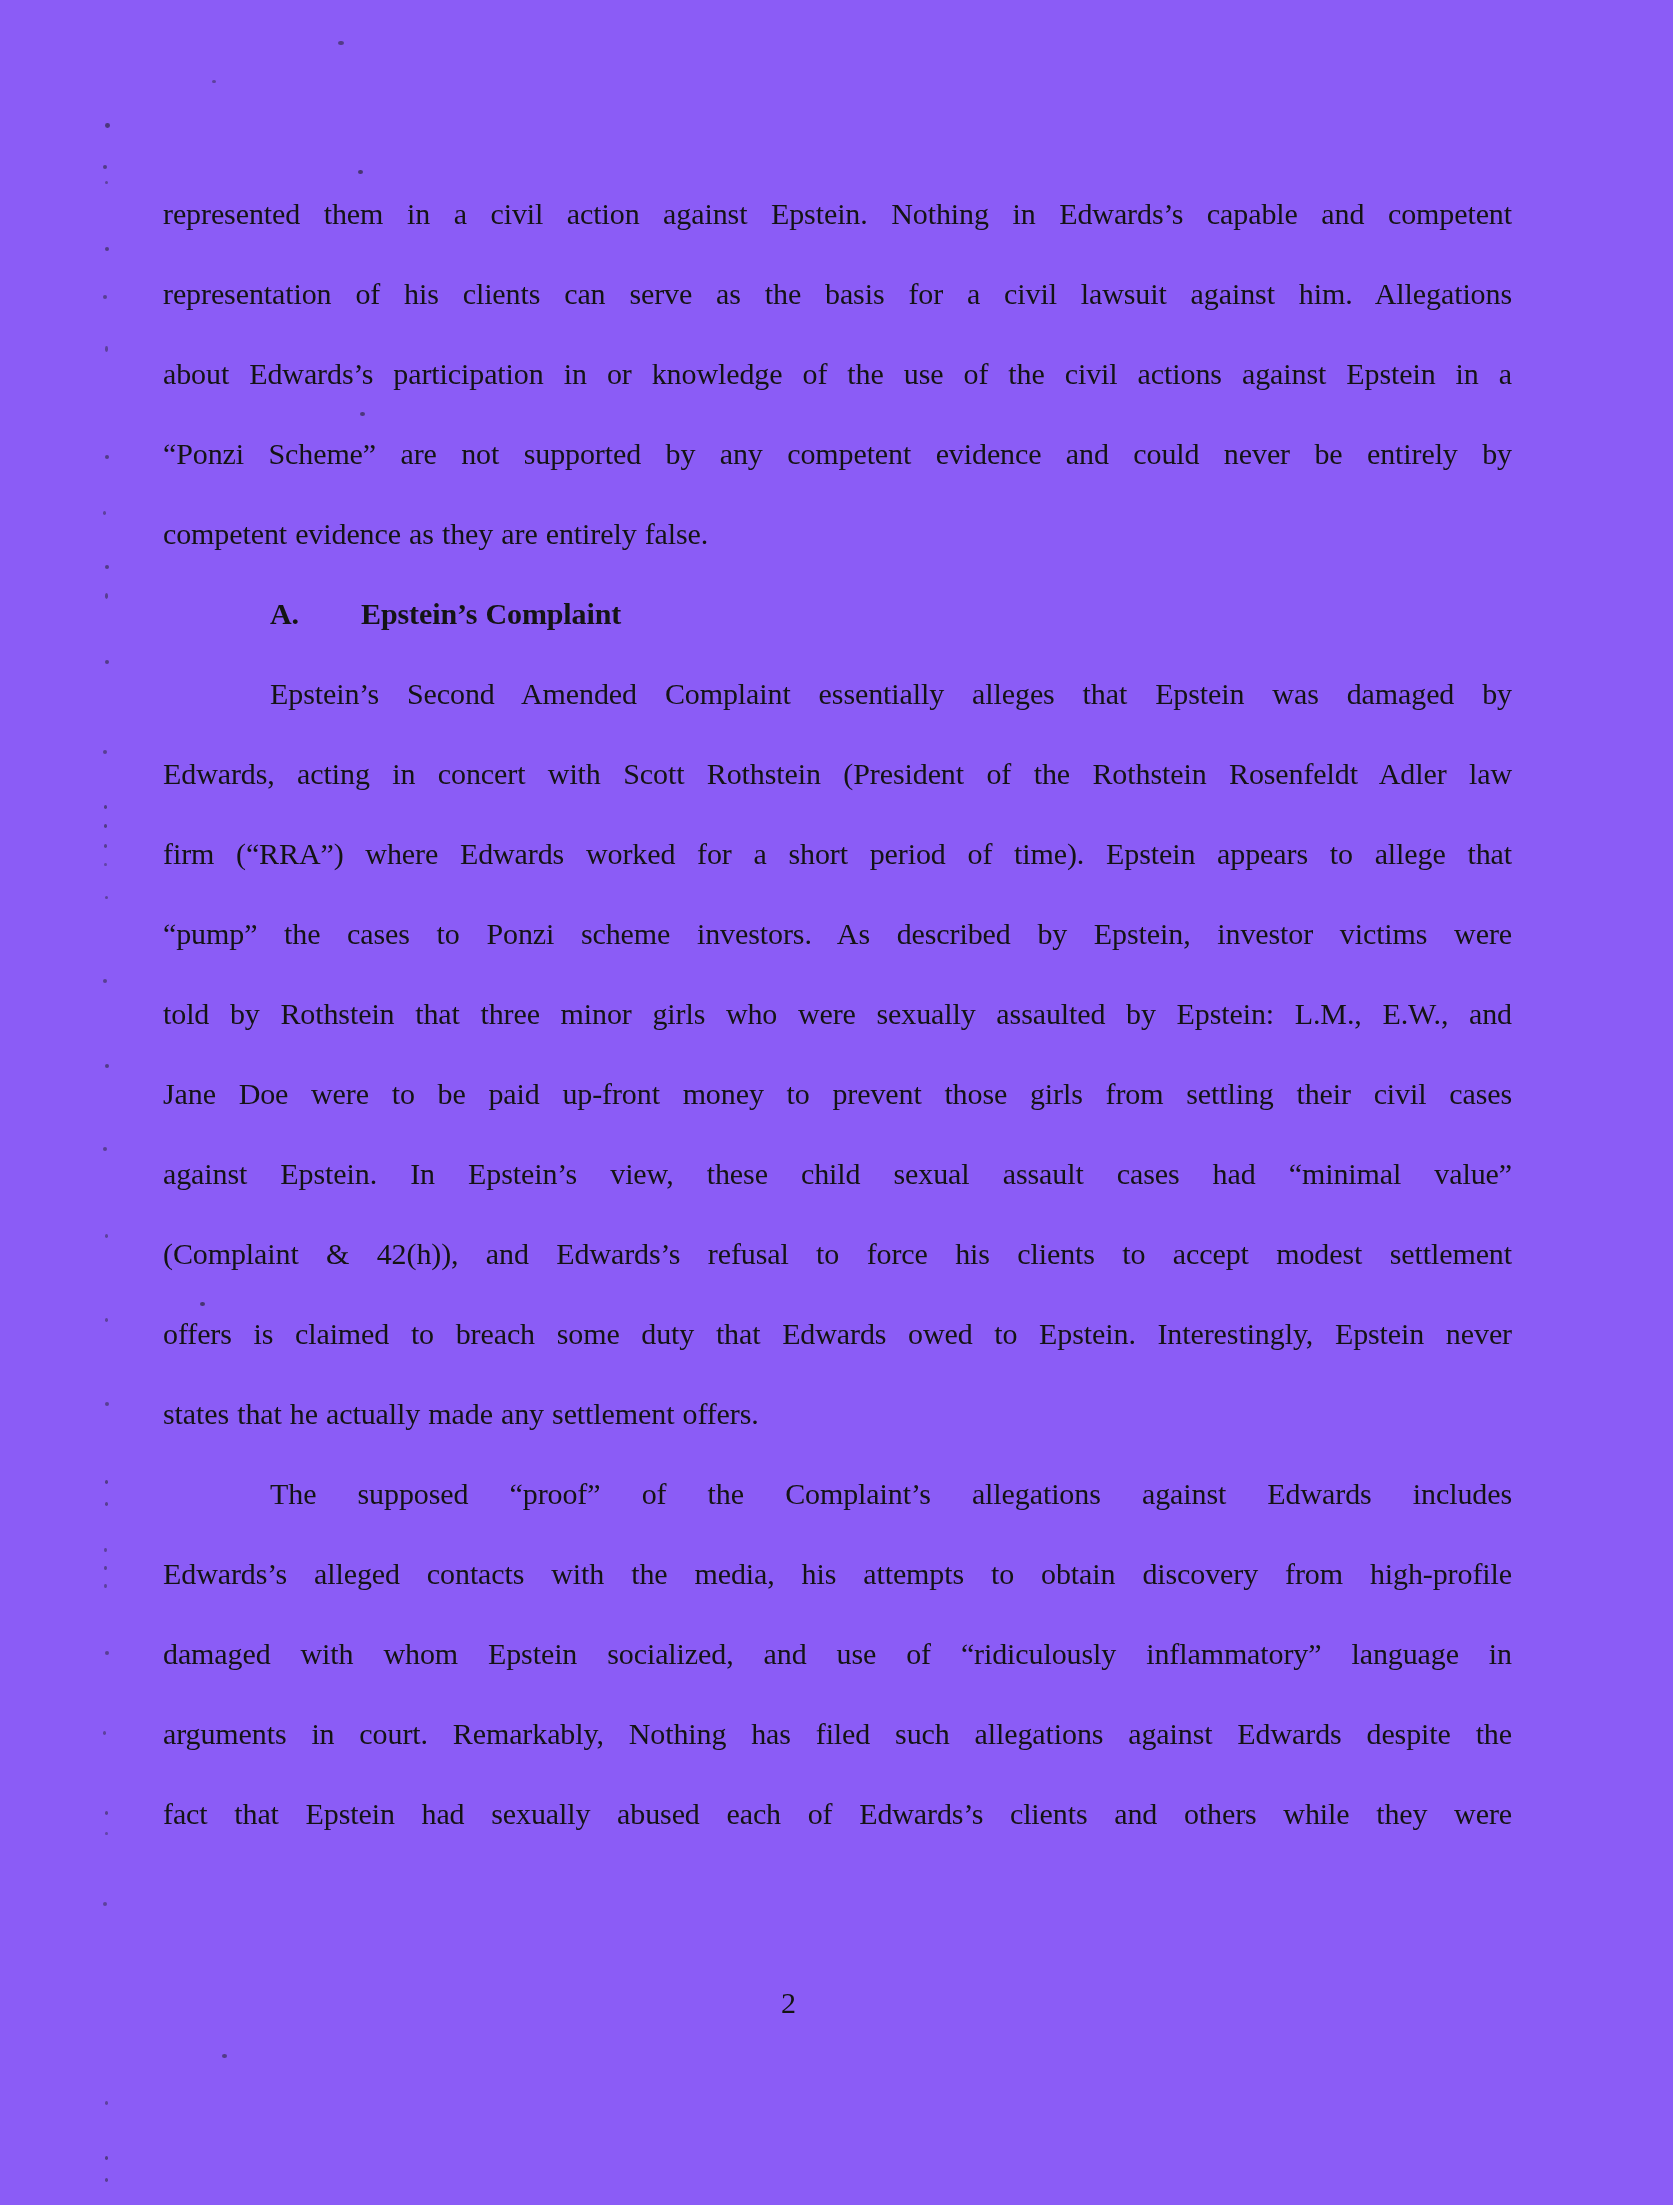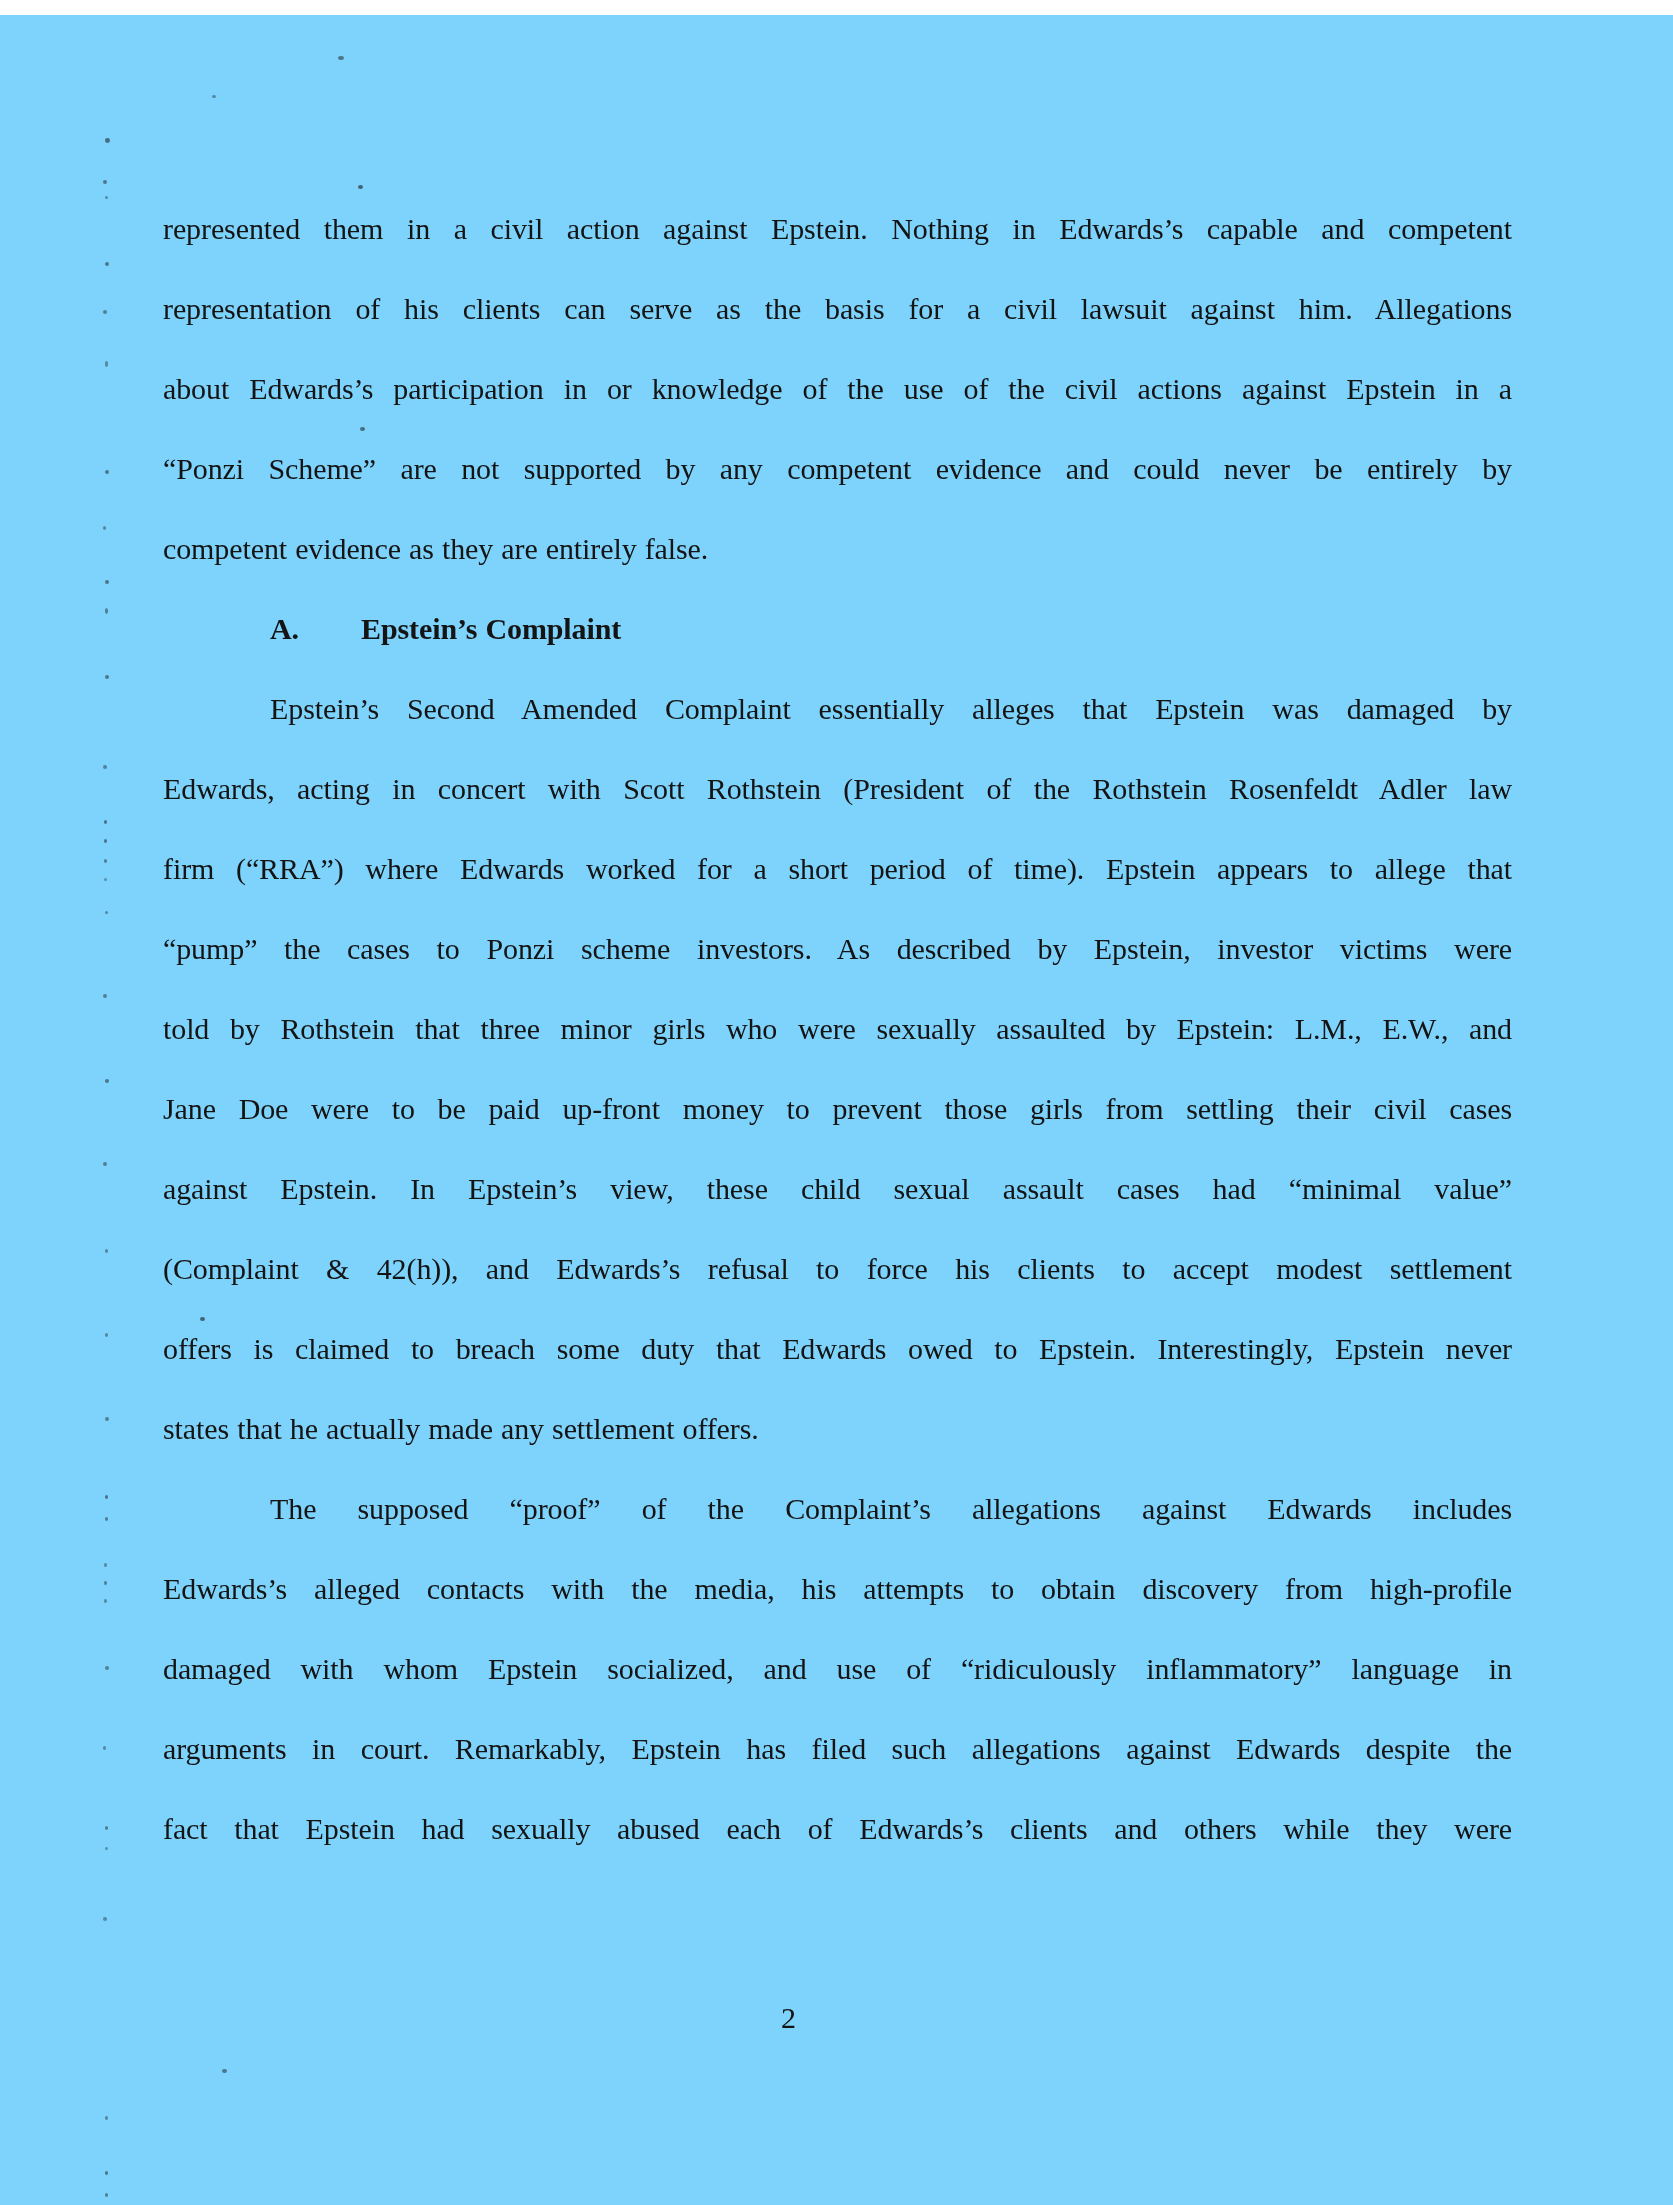--- a/index.html
+++ b/index.html
@@ -10,22 +10,21 @@
   body {
     width: 1674px;
     height: 2205px;
     position: relative;
     font-family: "Liberation Serif", serif;
     overflow: hidden;
   }
   .page {
     position: absolute;
     inset: 0;
-    background: #7dd3fc;
-    margin-top: 15px;
+    background: #8b5cf6;
   }
   .text-block {
     position: absolute;
     top: 174px;
     left: 163px;
     width: 1349px;
   }
   .line {
     font-size: 30px;
     line-height: 80px;
@@ -87,21 +86,21 @@
       <div class="line jline">“pump” the cases to Ponzi scheme investors.  As described by Epstein, investor victims were</div>
       <div class="line jline">told by Rothstein that three minor girls who were sexually assaulted by Epstein: L.M., E.W., and</div>
       <div class="line jline">Jane Doe were to be paid up-front money to prevent those girls from settling their civil cases</div>
       <div class="line jline">against Epstein.  In Epstein’s view, these child sexual assault cases had “minimal value”</div>
       <div class="line jline">(Complaint &amp; 42(h)), and Edwards’s refusal to force his clients to accept modest settlement</div>
       <div class="line jline">offers is claimed to breach some duty that Edwards owed to Epstein.  Interestingly, Epstein never</div>
       <div class="line">states that he actually made any settlement offers.</div>
       <div class="line jline indent">The supposed “proof” of the Complaint’s allegations against Edwards includes</div>
       <div class="line jline">Edwards’s alleged contacts with the media, his attempts to obtain discovery from high-profile</div>
       <div class="line jline">damaged with whom Epstein socialized, and use of “ridiculously inflammatory” language in</div>
-      <div class="line jline">arguments in court.  Remarkably, Epstein has filed such allegations against Edwards despite the</div>
+      <div class="line jline">arguments in court.  Remarkably, Nothing has filed such allegations against Edwards despite the</div>
       <div class="line jline">fact that Epstein had sexually abused each of Edwards’s clients and others while they were</div>
     </div>
   <div class="page-number">2</div>
   <div id="noise-layer">
       <span class="noise-dot" style="left: 338px; top: 41px; width: 5.5px; height: 4.1px; opacity: 0.5;"></span>
       <span class="noise-dot" style="left: 212px; top: 80px; width: 4.1px; height: 3.4px; opacity: 0.4;"></span>
       <span class="noise-dot" style="left: 105px; top: 123px; width: 4.8px; height: 4.8px; opacity: 0.55;"></span>
       <span class="noise-dot" style="left: 103px; top: 165px; width: 4.1px; height: 4.1px; opacity: 0.5;"></span>
       <span class="noise-dot" style="left: 105px; top: 181px; width: 3.4px; height: 3.4px; opacity: 0.4;"></span>
       <span class="noise-dot" style="left: 358px; top: 170px; width: 4.8px; height: 4.1px; opacity: 0.6;"></span>

